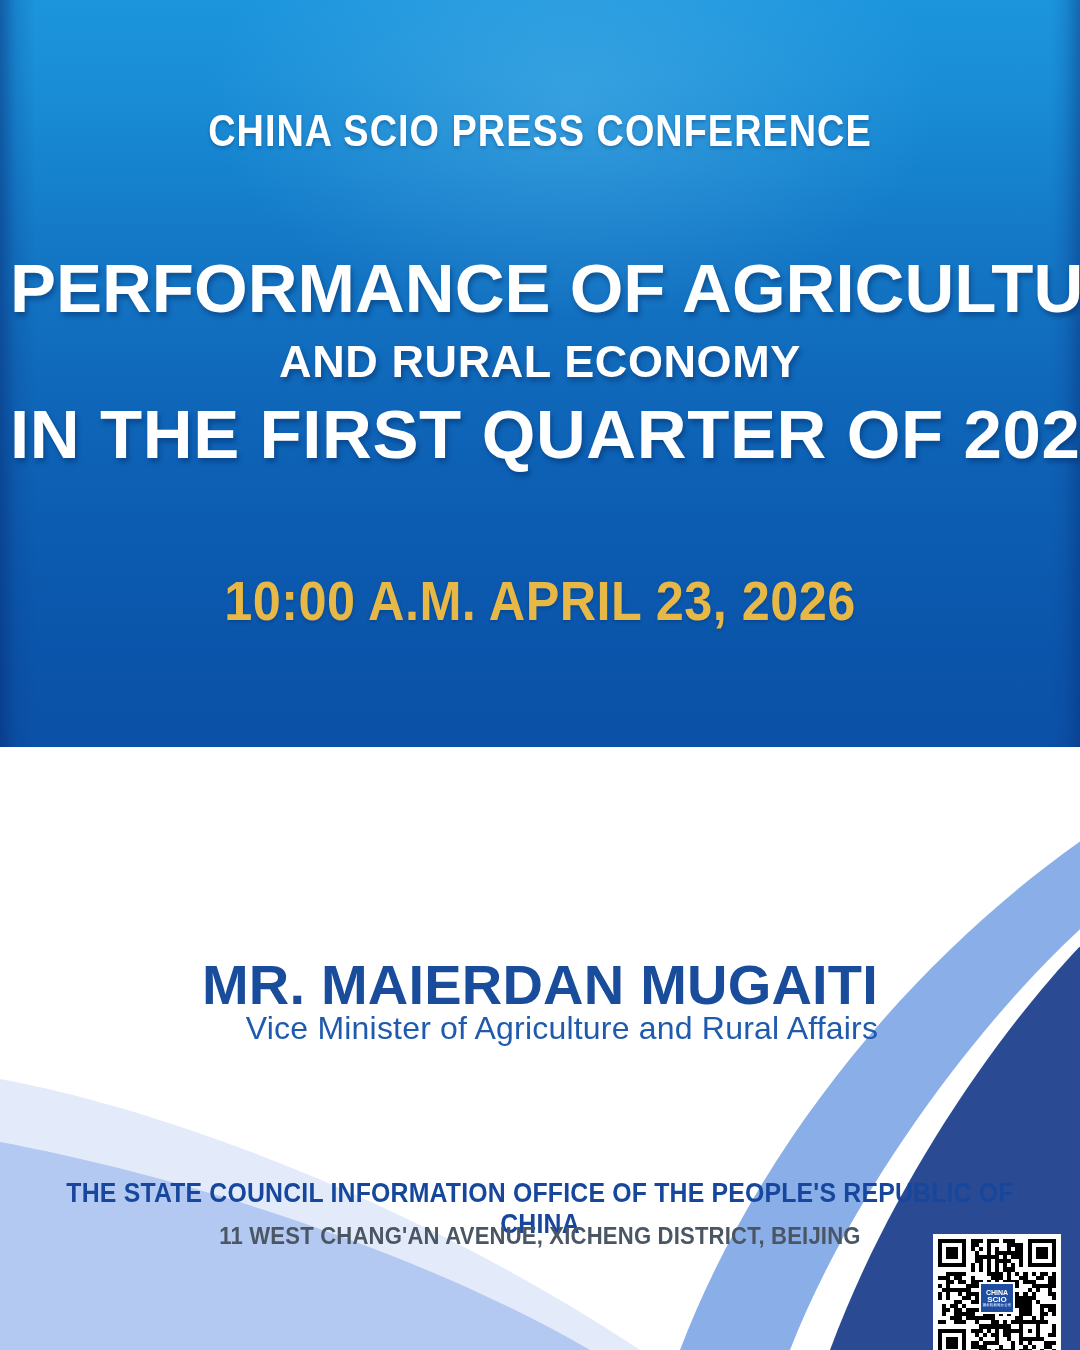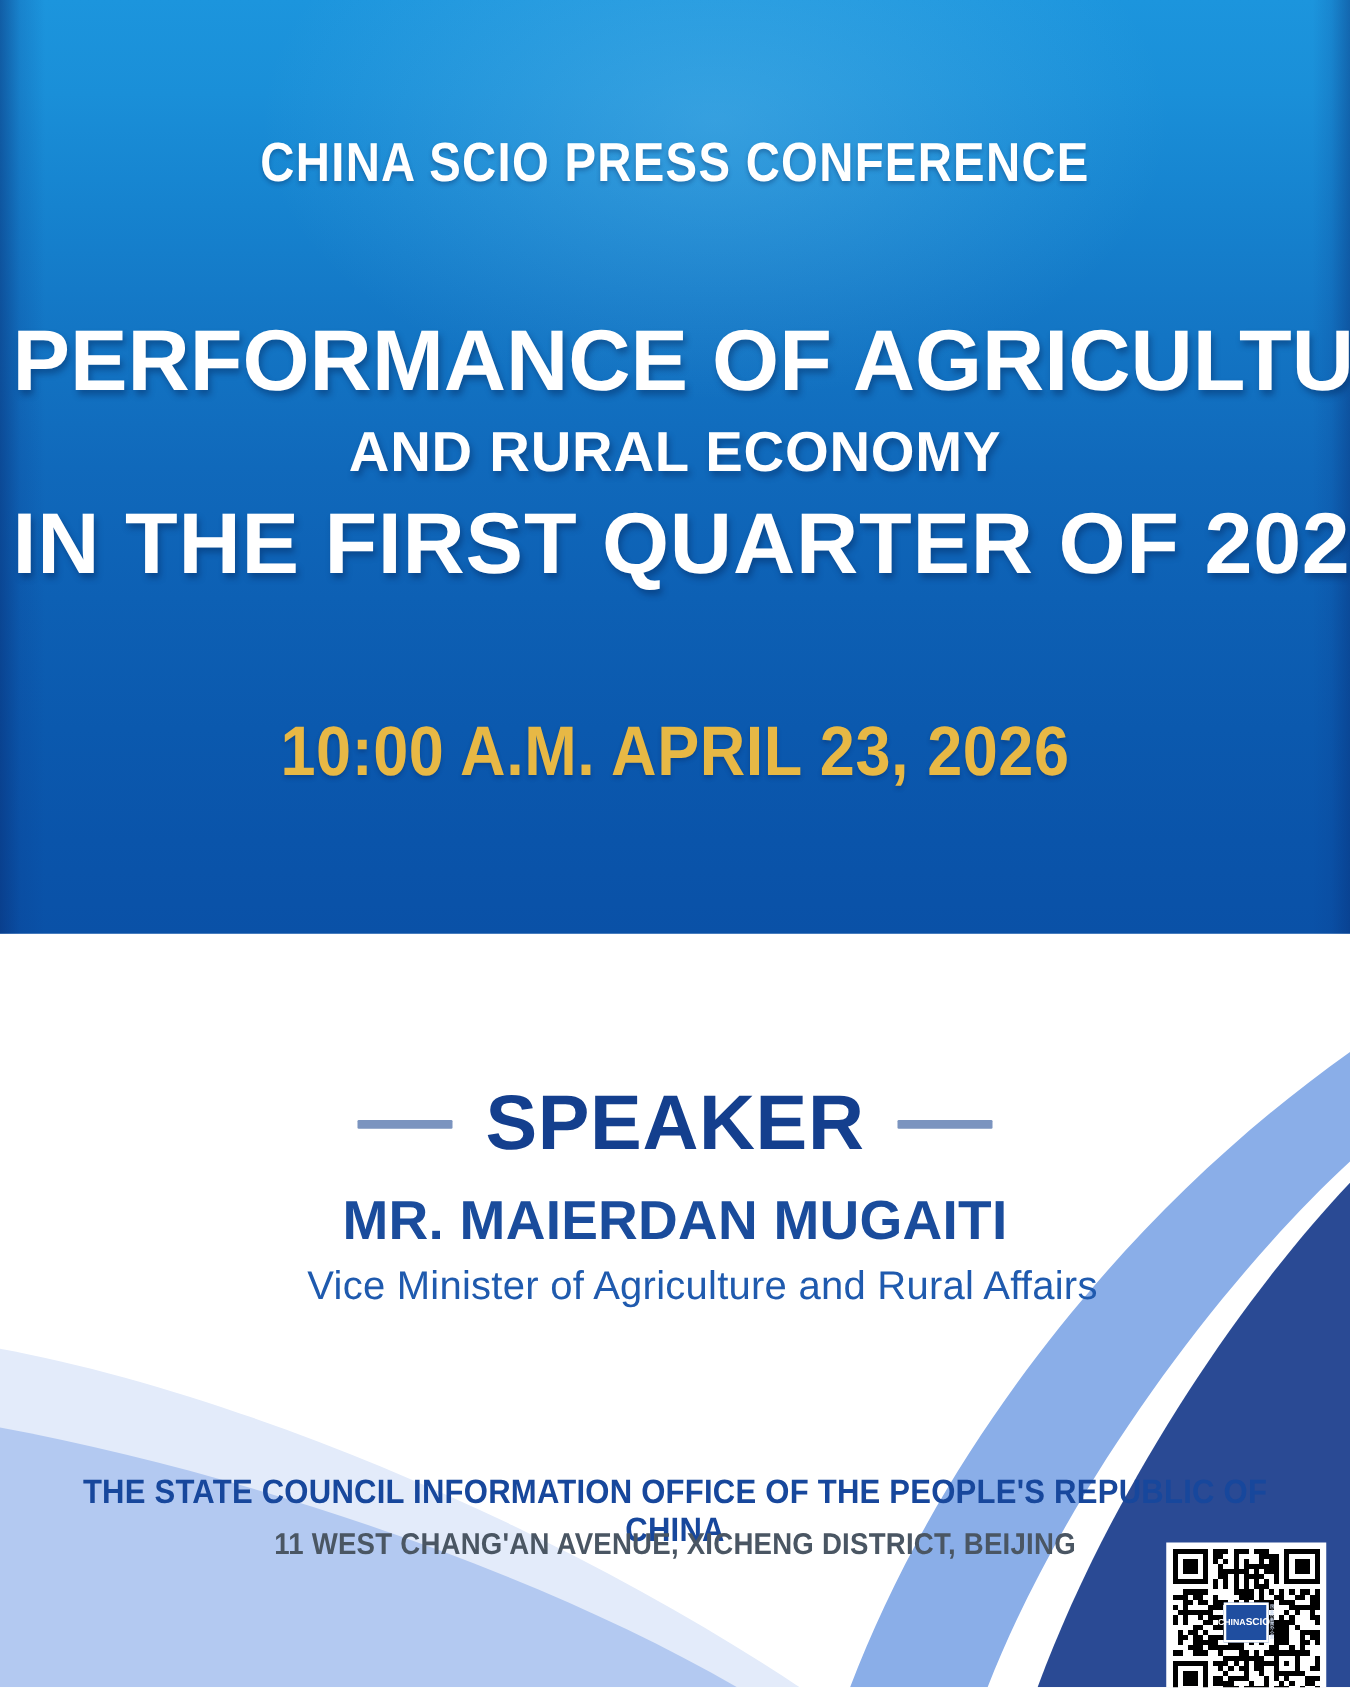--- a/index.html
+++ b/index.html
@@ -142,21 +142,21 @@
   }
 
   .speaker-name {
     position: absolute;
     left: 0; right: 0;
     top: 952px;
     text-align: center;
     color: #1a4c9c;
     font-family: "Liberation Sans", sans-serif;
     font-weight: 700;
-    font-size: 44px;
+    font-size: 56px;
     letter-spacing: 0.2px;
   }
   .speaker-role {
     position: absolute;
     left: 0; right: 0;
     top: 1010px;
     text-align: center;
     color: #1f5aae;
     font-family: "Liberation Sans", sans-serif;
     font-weight: 400;
@@ -208,21 +208,21 @@
     height: 118px;
   }
   .qr-logo {
     position: absolute;
     left: 50%; top: 50%;
     transform: translate(-50%, -50%);
     width: 32px; height: 28px;
     background: #1f4ea0;
     border: 2px solid #ffffff;
     display: flex;
-    flex-direction: row;
+    flex-direction: column;
     align-items: center;
     justify-content: center;
     line-height: 1;
   }
   .qr-logo .l1 { color: #fff; font-size: 7px; font-weight: 700; font-family: "Liberation Sans", sans-serif; }
   .qr-logo .l2 { color: #fff; font-size: 8px; font-weight: 700; font-family: "Liberation Sans", sans-serif; }
   .qr-logo .l3 { color: #cfdcf2; font-size: 3.4px; font-weight: 700; font-family: "Liberation Sans", sans-serif; letter-spacing: .2px;}
 </style>
 </head>
 <body>
@@ -251,25 +251,20 @@
       <path d="M -60 610 L -60 330 C 140 352 430 470 640 610 Z" fill="#e3ebfa"></path>
 
       <path d="M -60 610 L -60 392 C 130 420 400 500 590 610 Z" fill="#b3c9f1"></path>
 
       <path d="M 1140 610 L 1140 150 C 1040 230 900 420 830 610 Z" fill="#2a4a94"></path>
 
       <path d="M 1140 140 C 1020 225 860 430 790 610 L 680 610 C 760 400 930 190 1140 62 Z" fill="#8aaee8"></path>
     </svg>
   </div>
 
-  <div class="speaker-head">
-    <span class="speaker-rule"></span>
-    <span class="speaker-word">SPEAKER</span>
-    <span class="speaker-rule"></span>
-  </div>
 
   <div class="speaker-name">MR. MAIERDAN MUGAITI</div>
   <div class="speaker-role">Vice Minister of Agriculture and Rural Affairs</div>
 
   <div class="footer-org">THE STATE COUNCIL INFORMATION OFFICE OF THE PEOPLE'S REPUBLIC OF CHINA</div>
   <div class="footer-addr">11 WEST CHANG'AN AVENUE, XICHENG DISTRICT, BEIJING</div>
 
   <div class="qr-wrap">
     <div class="qr-canvas">
       <svg width="118" height="118" viewBox="0 0 29 29" shape-rendering="crispEdges">

